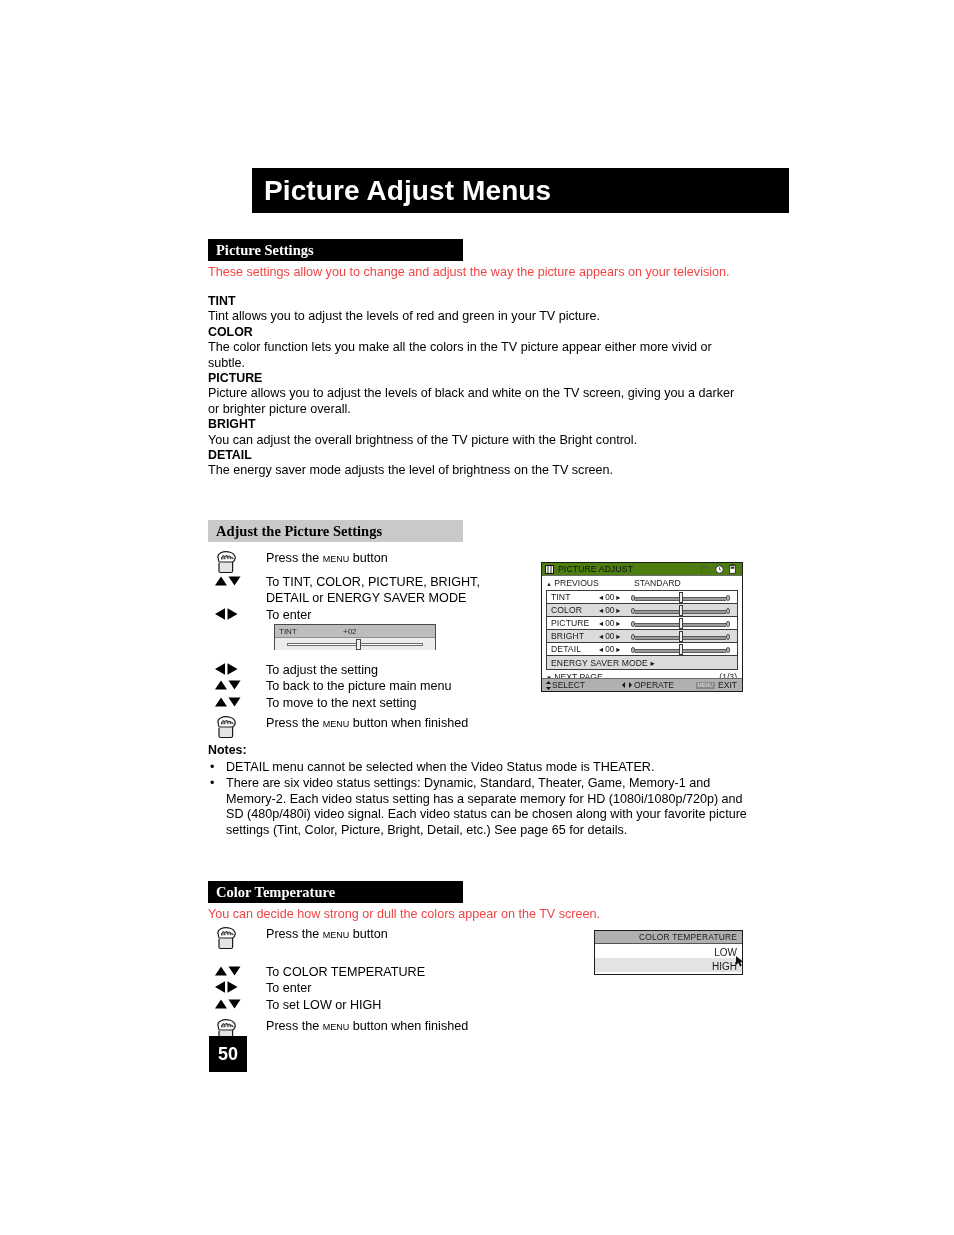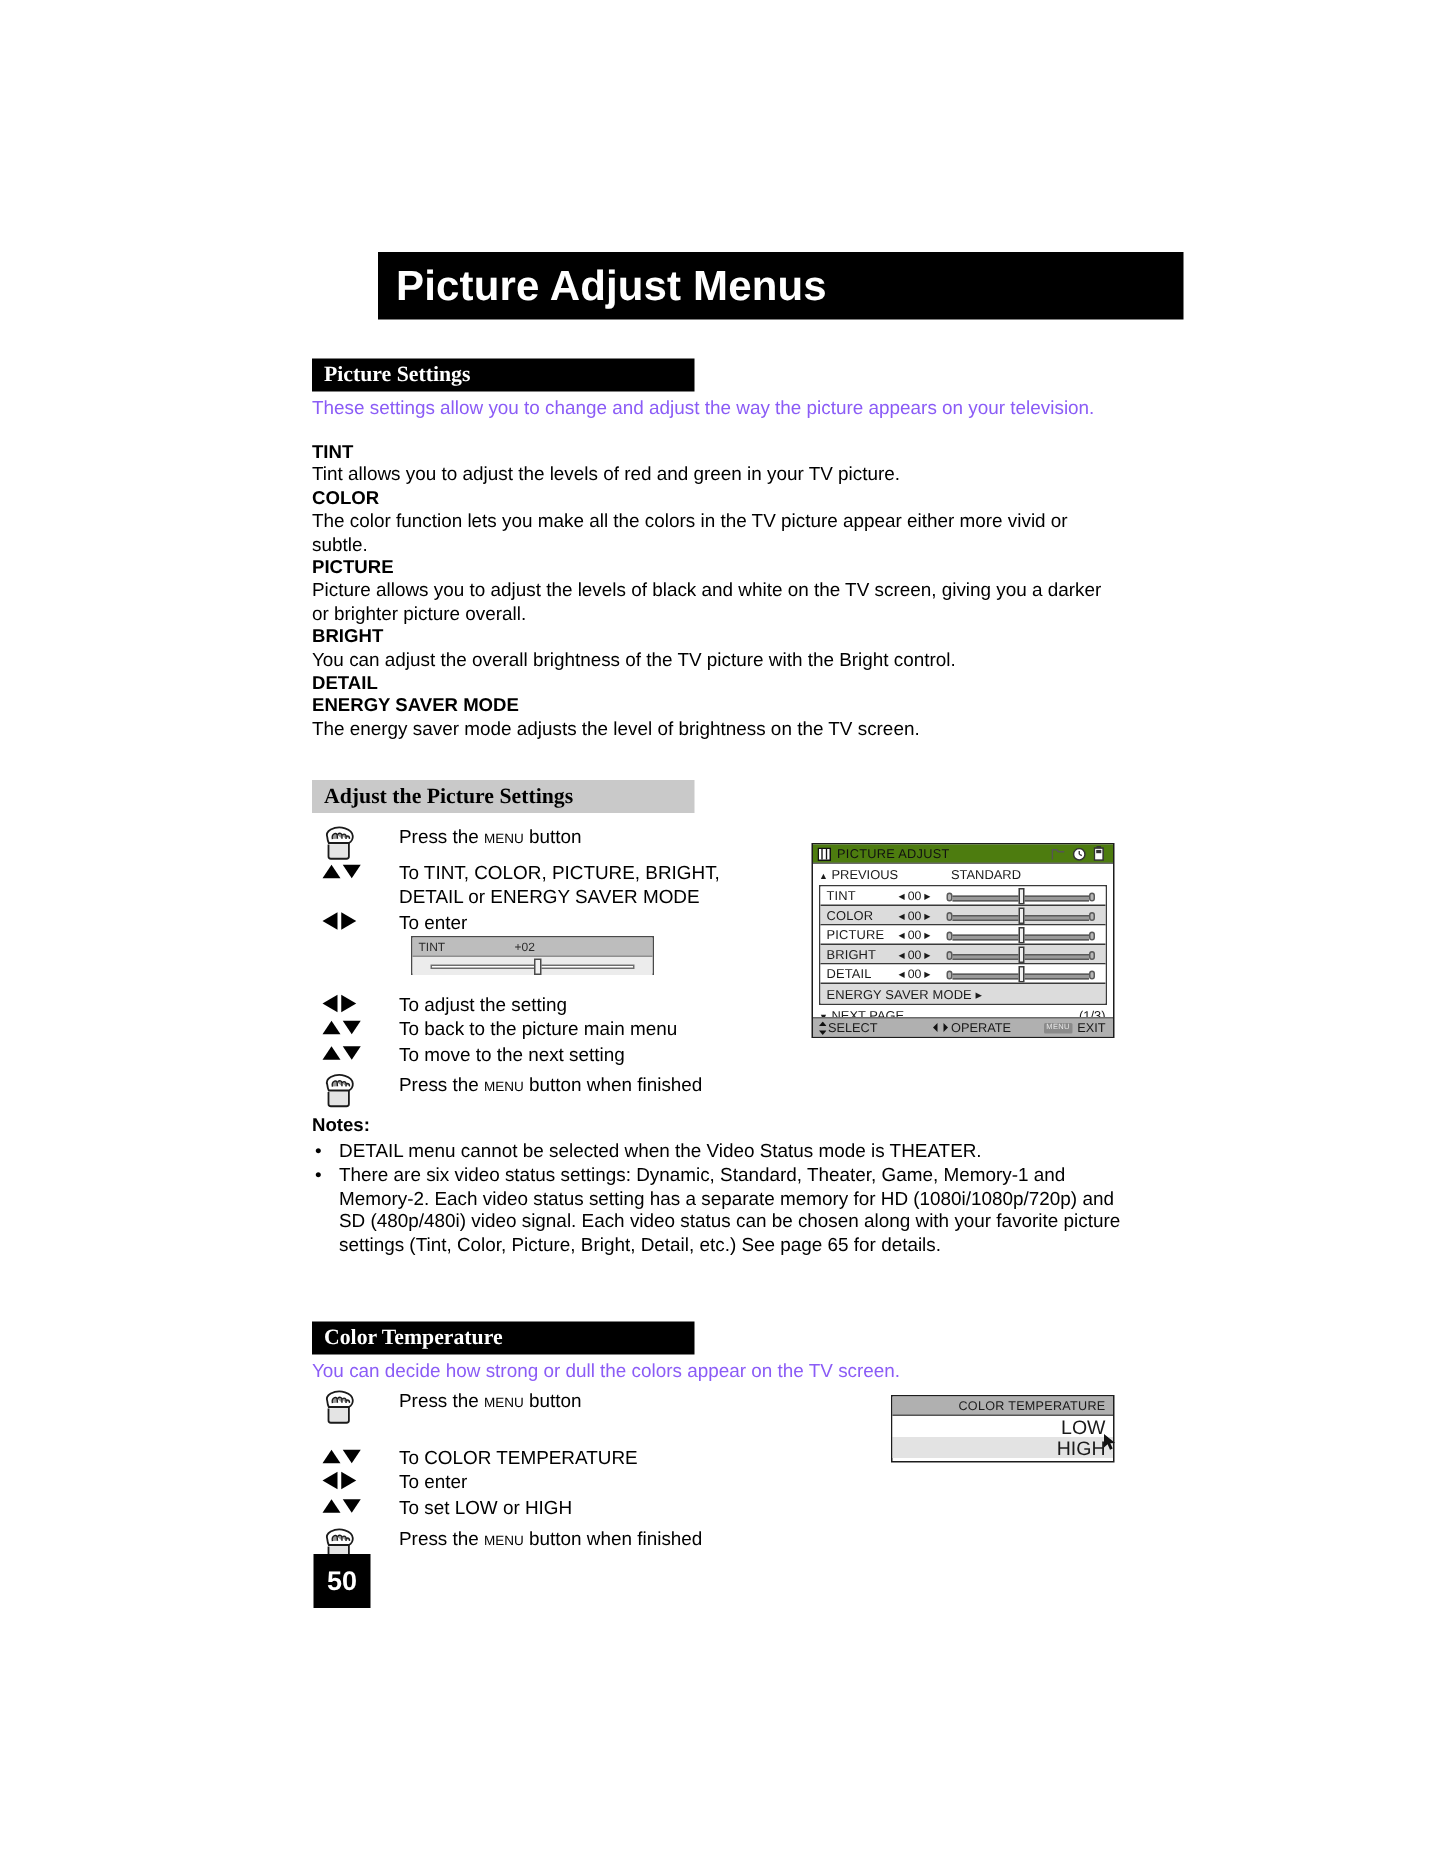--- a/index.html
+++ b/index.html
@@ -73,21 +73,21 @@
 
   #sec-picture-settings { left: 208px; top: 239px; width: 255px; }
   #sec-adjust          { left: 208px; top: 520px; width: 255px; }
   #sec-colortemp       { left: 208px; top: 881px; width: 255px; }
 
   
   .body-text {
     position: absolute;
     font-size: 12.6px;
     line-height: 15.3px;
-    color: #8b5cf6;
+    color: #ef4444;
   }
   #intro-text   { left: 208px; top: 265px; width: 540px; }
   #ct-intro     { left: 208px; top: 907px; width: 540px; }
 
   .def-list {
     position: absolute;
     left: 208px;
     top: 294px;
     width: 538px;
   }
@@ -350,24 +350,24 @@
     align-items: center;
     justify-content: flex-end;
     padding-right: 5px;
     font-size: 8.4px;
     box-sizing: border-box;
     letter-spacing: 0.2px;
   }
   #osd-colortemp .ct-opt {
     height: 14px;
     display: flex;
-    align-items: flex-start;
+    align-items: flex-end;
     justify-content: flex-end;
     padding-right: 5px;
-    font-size: 13px;
+    font-size: 10px;
     box-sizing: border-box;
     background: #ffffff;
     position: relative;
   }
   #osd-colortemp .ct-opt.sel { background: #e3e3e3; }
 
   
   #notes-block {
     position: absolute;
     left: 208px;
@@ -437,21 +437,20 @@
       <div class="desc">Picture allows you to adjust the levels of black and white on the TV screen, giving you a darker or brighter picture overall.</div>
     </div>
     <div>
       <div class="term">BRIGHT</div>
       <div class="desc">You can adjust the overall brightness of the TV picture with the Bright control.</div>
     </div>
     <div>
       <div class="term">DETAIL</div>
     </div>
     <div>
-      <div class="term">ENERGY SAVER MODE</div>
       <div class="desc">The energy saver mode adjusts the level of brightness on the TV screen.</div>
     </div>
   </div>
 
   <div class="section-bar gray" id="sec-adjust">
     <span class="section-text">Adjust the Picture Settings</span>
   </div>
 
   <div class="steps" id="steps-adjust-1">
 

